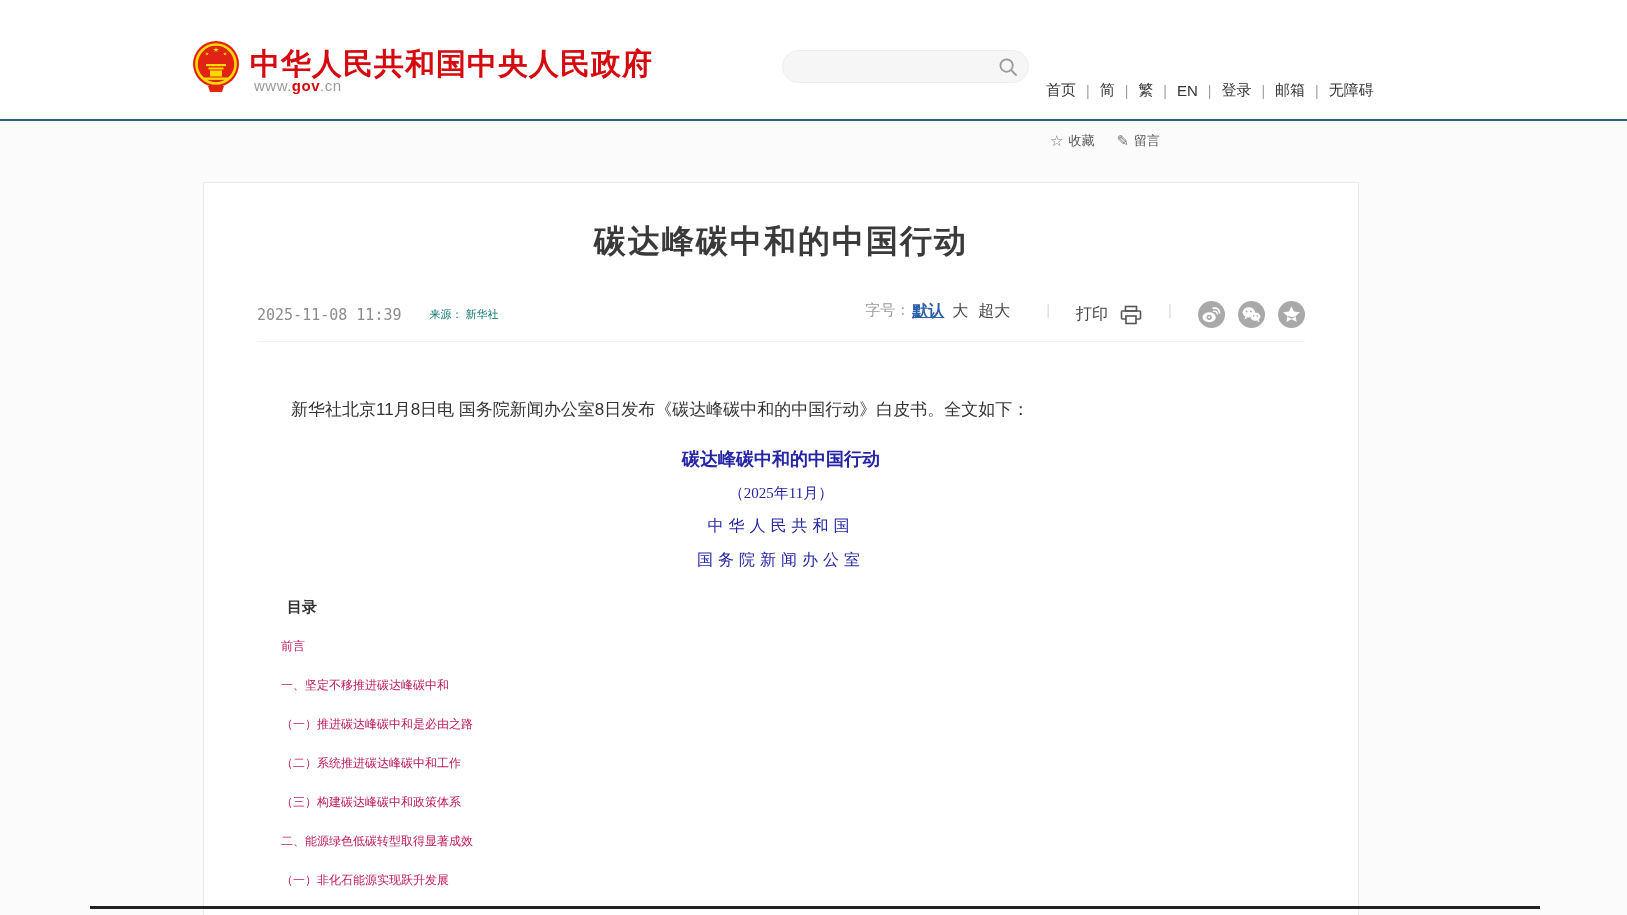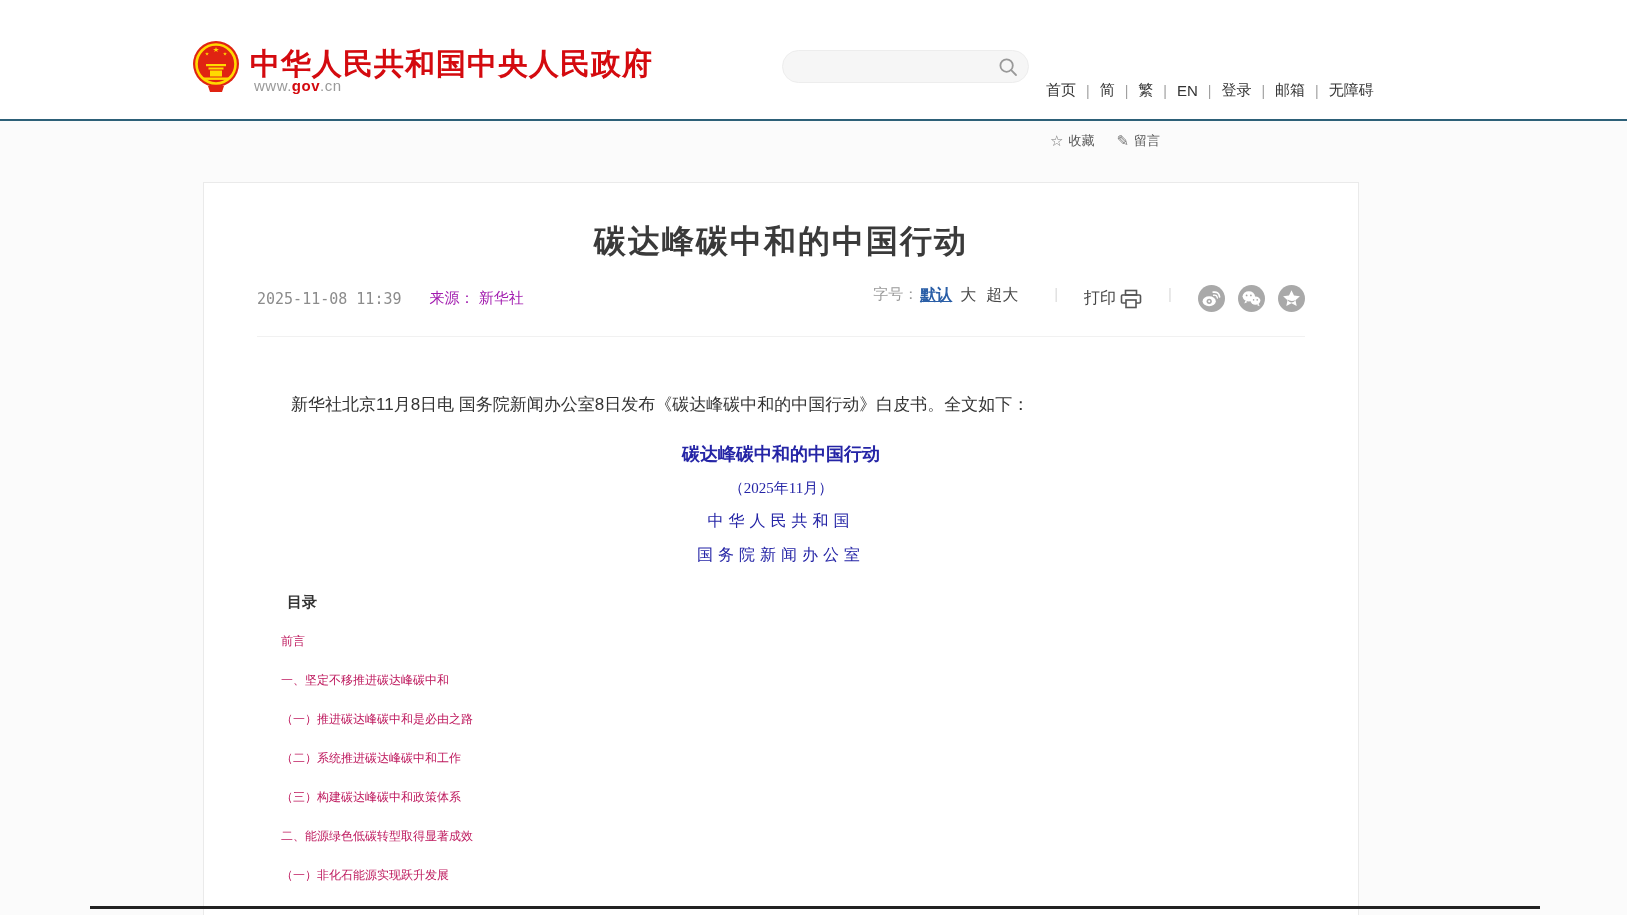--- a/index.html
+++ b/index.html
@@ -35,32 +35,32 @@
                  font-size:13px; color:#555; align-items:center; }
   .actions-row .act { display:flex; align-items:center; gap:5px; cursor:pointer; }
   .actions-row .glyph { font-size:15px; color:#777; }
 
   .content-box { position:absolute; left:203px; top:182px; width:1156px; height:745px;
                  background:#ffffff; border:1px solid #eaeaea; padding:0 53px; }
 
   .article-title { margin-top:38px; text-align:center; font-size:32px; line-height:40px;
                    font-weight:600; color:#3a3a3a; letter-spacing:2px; }
 
-  .meta-row { margin-top:24px; display:flex; justify-content:space-between; align-items:center;
-              padding-bottom:24px; border-bottom:1px solid #f1f1f1; }
+  .meta-row { margin-top:40px; display:flex; justify-content:space-between; align-items:center;
+              padding-bottom:13px; border-bottom:1px solid #f1f1f1; }
   .meta-left { display:flex; align-items:center; gap:28px; }
   .meta-date { font-family:"DejaVu Sans Mono", monospace; font-size:15px; color:#8c8c8c; }
-  .meta-source { font-size:15px; color:#a21caf; }
+  .meta-source { font-size:11px; color:#0f766e; }
   .meta-right { display:flex; }
   .fs-label { font-size:15px; color:#999; }
   .fs-default { font-size:16px; font-weight:bold; color:#2b5fa7; text-decoration:underline;
                 margin:0 8px 0 2px; cursor:pointer; }
   .fs-opt { font-size:16px; color:#4a4a4a; margin-right:10px; cursor:pointer; }
   .meta-sep { color:#dcdcdc; margin:0 26px; font-size:15px; }
-  .print-btn { display:flex; align-items:center; gap:4px; font-size:16px; color:#444; cursor:pointer; }
+  .print-btn { display:flex; align-items:center; gap:12px; font-size:16px; color:#444; cursor:pointer; }
   .share-icons { display:flex; gap:13px; align-items:center; }
   .share-icons svg { cursor:pointer; display:block; }
 
   .lead { margin-top:56px; font-size:17px; line-height:24px; color:#333; text-indent:2em; }
 
   .doc-head { text-align:center; color:#2525a6; }
   .doc-title { margin-top:25px; font-family:"Liberation Serif", serif; font-size:18px; font-weight:bold; }
   .doc-date  { margin-top:13px; font-family:"Liberation Serif", serif; font-size:15px; }
   .doc-org   { margin-top:13px; font-family:"Liberation Serif", serif; font-size:16px; letter-spacing:5px; }
 

